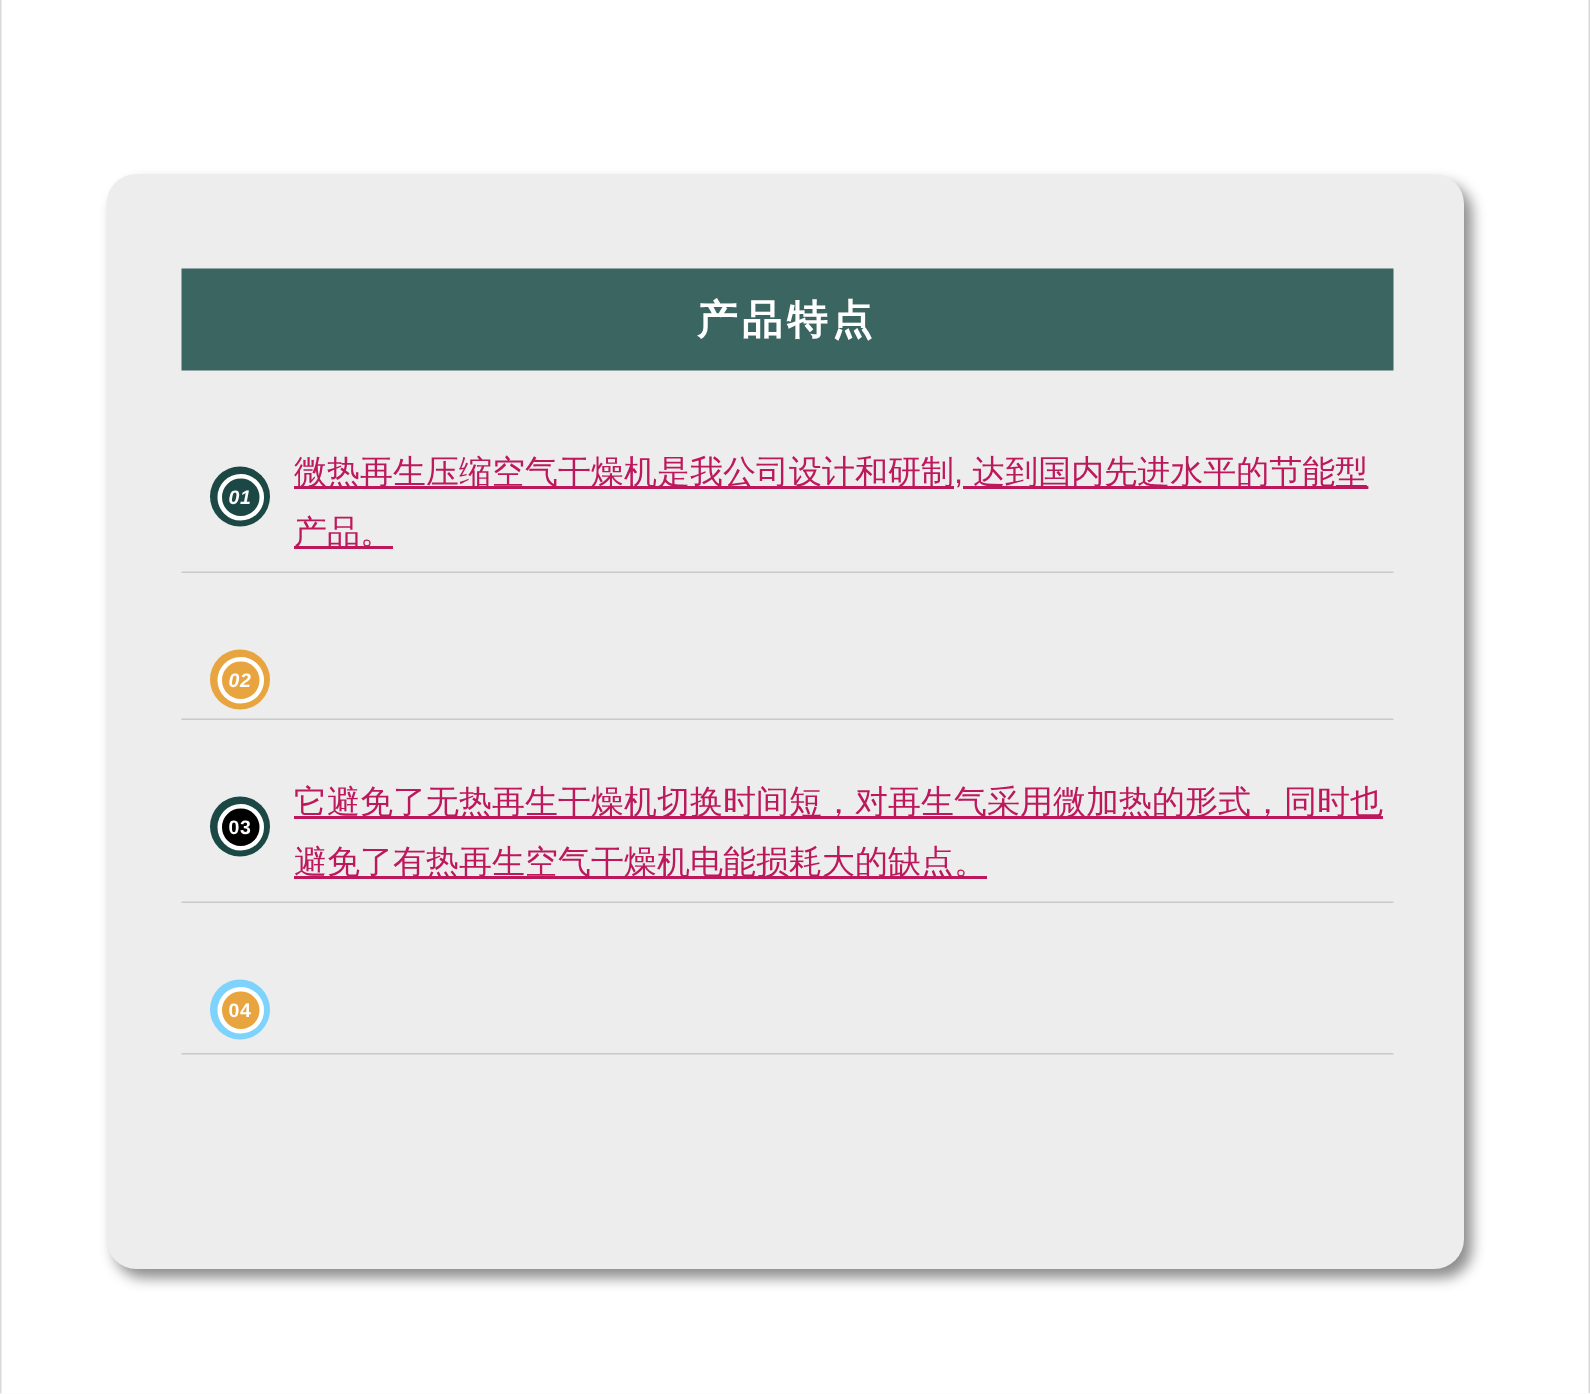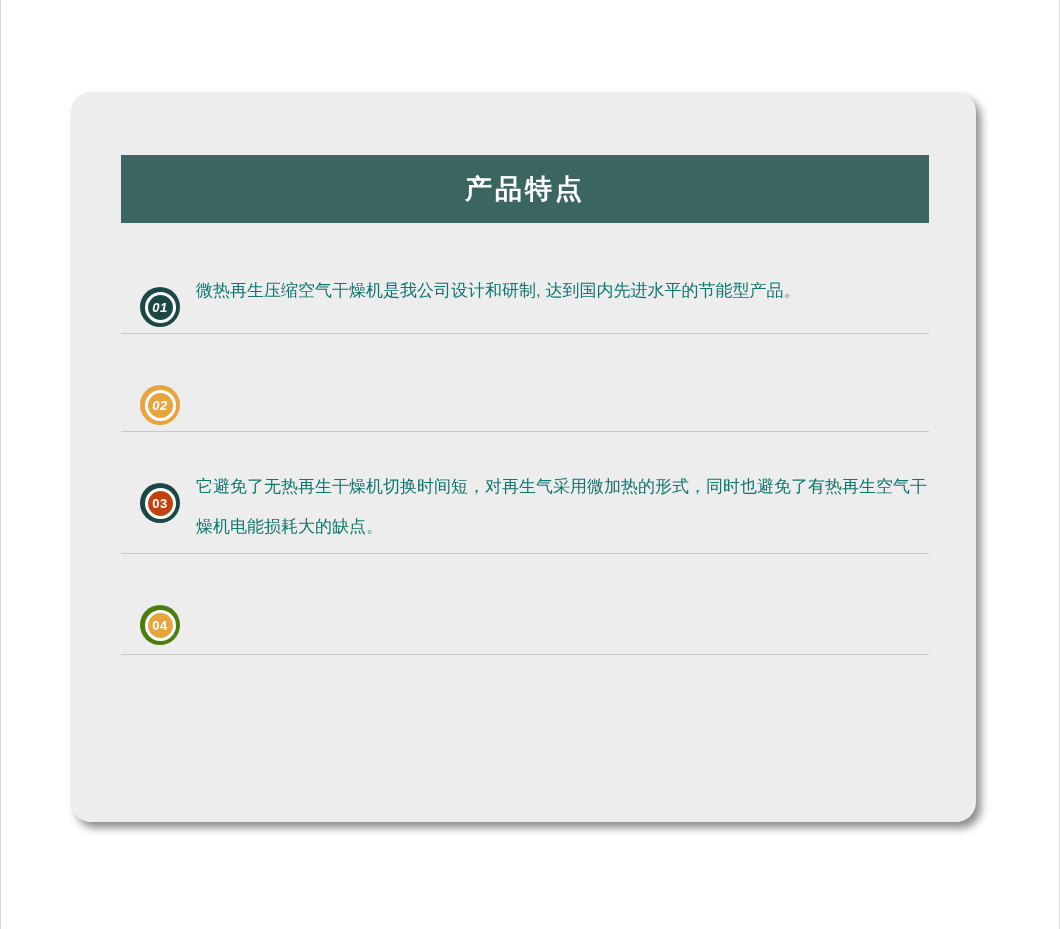--- a/index.html
+++ b/index.html
@@ -15,21 +15,21 @@
     height: 929px;
     background: #ffffff;
     border-left: 1px solid #d9d9d9;
     border-right: 1px solid #d9d9d9;
     position: relative;
     overflow: hidden;
   }
   .product-card {
     position: absolute;
     left: 70px;
-    top: 92px;
+    top: 116px;
     width: 905px;
     height: 730px;
     background: #ededed;
     border-radius: 20px;
     box-shadow: 5px 6px 9px rgba(0,0,0,0.45);
   }
   .card-inner {
     padding: 63px 47px 0 50px;
     height: 100%;
   }
@@ -80,23 +80,24 @@
     justify-content: center;
   }
   .badge-number {
     color: #ffffff;
     font-size: 13px;
     font-weight: bold;
     letter-spacing: 0.5px;
   }
   .feature-text {
     flex: 1 1 auto;
-    font-size: 17px;
+    font-size: 22px;
     line-height: 40px;
-    color: #0f766e;
+    color: #be185d;
+    text-decoration: underline;
   }
 </style>
 </head>
 <body>
 
 <div class="page">
   <div class="product-card">
     <div class="card-inner">
 
       <div class="section-header" style="background-color: rgb(58, 101, 97);">
@@ -117,29 +118,29 @@
         <li class="feature-item">
           <span class="badge" style="background-color: rgb(232, 164, 62); font-style: italic;">
             <span class="badge-inner" style="background-color: rgb(232, 164, 62);">
               <span class="badge-number">02</span>
             </span>
           </span>
         </li>
 
         <li class="feature-item">
           <span class="badge" style="background-color: rgb(27, 72, 69);">
-            <span class="badge-inner" style="background-color: #c2410c; align-items: center;">
+            <span class="badge-inner" style="background-color: #000000; align-items: center;">
               <span class="badge-number">03</span>
             </span>
           </span>
           <p class="feature-text">它避免了无热再生干燥机切换时间短，对再生气采用微加热的形式，同时也避免了有热再生空气干燥机电能损耗大的缺点。</p>
         </li>
 
         <li class="feature-item">
-          <span class="badge" style="background-color: #4d7c0f;">
+          <span class="badge" style="background-color: #7dd3fc;">
             <span class="badge-inner" style="background-color: rgb(232, 164, 62);">
               <span class="badge-number">04</span>
             </span>
           </span>
         </li>
 
       </ul>
     </div>
   </div>
 </div>

